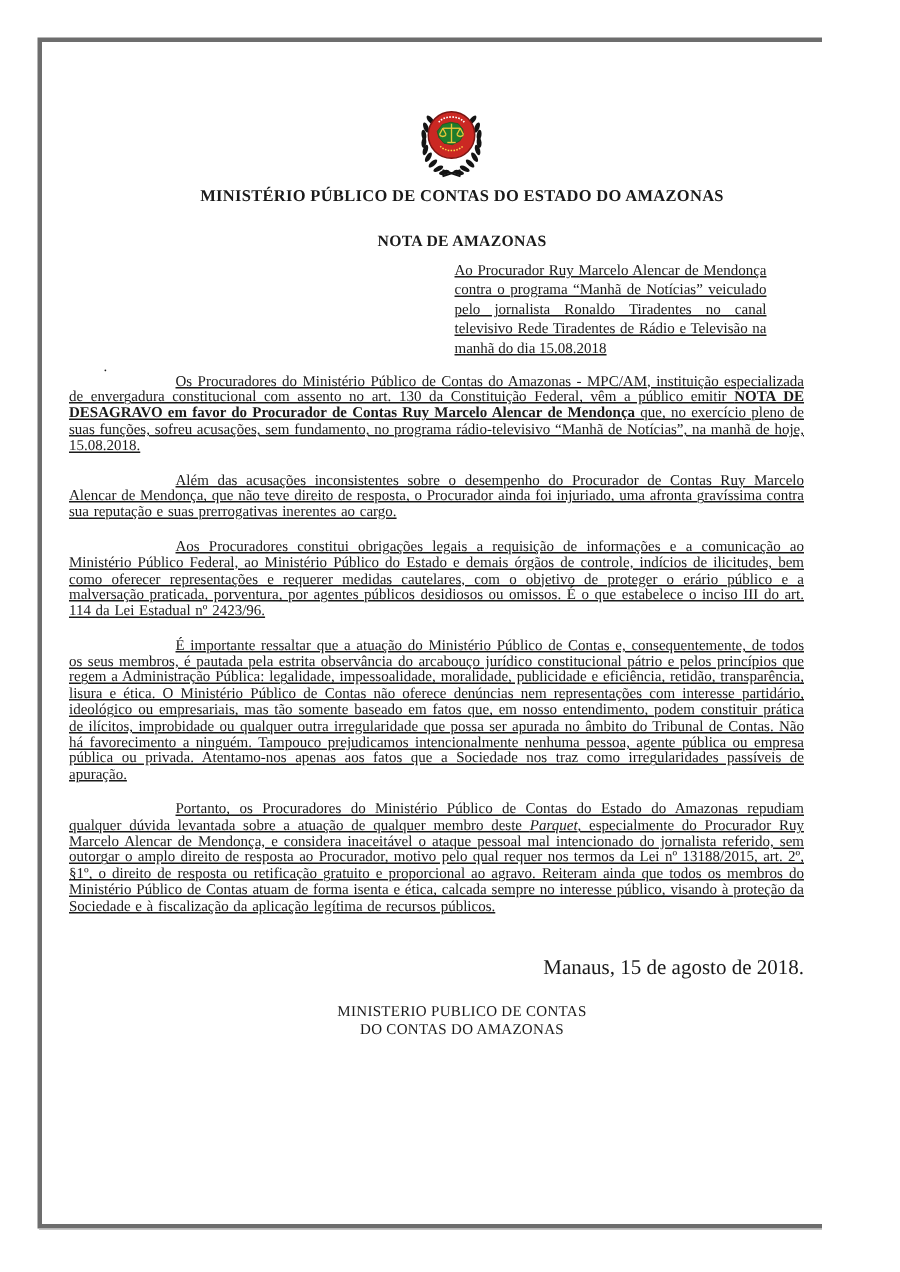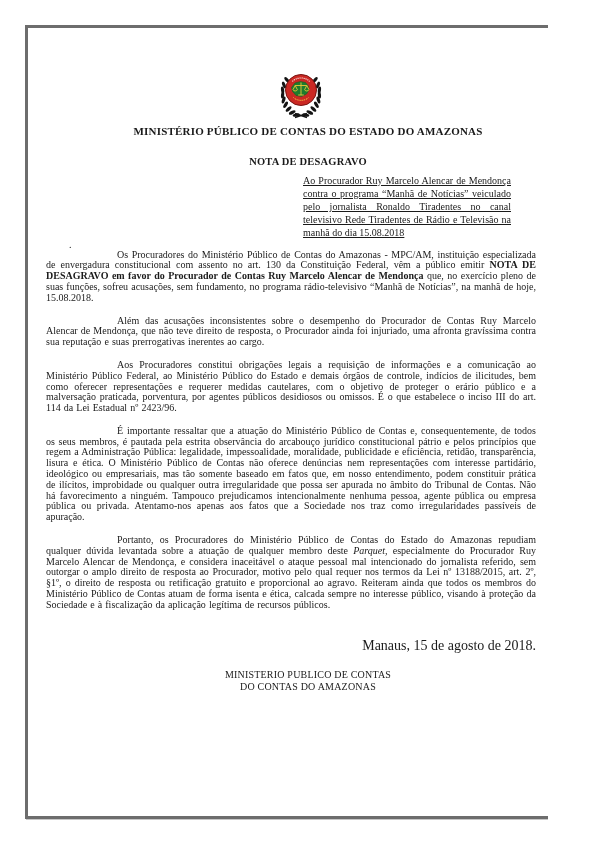--- a/index.html
+++ b/index.html
@@ -63,20 +63,21 @@
     padding-left:23px;
   }
   .paras{margin-top:1px;}
   .para{
     margin:0 0 12px 0;
     font-size:10px;
     line-height:10.8px;
     text-align:justify;
     text-indent:71px;
     word-spacing:.6px;
+    text-decoration:underline;
   }
   .place-date{
     margin-top:30px;
     text-align:right;
     font-size:14px;
     line-height:10.8px;
     padding-left:34px;
   }
   .signature{
     margin-top:18px;
@@ -137,21 +138,21 @@
           <path d="M26.2,27 h5.6"></path>
         </g>
 
         <path d="M20.5,13.5 C24,8.8 34,8.8 37.5,13.5" stroke="#ffffff" stroke-width="1.1" fill="none" stroke-dasharray="1.1 0.9"></path>
         <path d="M21.5,29.5 C25,33.3 33,33.3 36.5,29.5" stroke="#ffd84d" stroke-width="1" fill="none" stroke-dasharray="1 0.9"></path>
       </svg>
     </div>
 
     <div class="org-title">MINISTÉRIO PÚBLICO DE CONTAS DO ESTADO DO AMAZONAS</div>
 
-    <div class="doc-title">NOTA DE DESAGRAVO</div>
+    <div class="doc-title">NOTA DE AMAZONAS</div>
 
     <div class="epigraph">Ao Procurador Ruy Marcelo Alencar de Mendonça contra o programa “Manhã de Notícias” veiculado pelo jornalista Ronaldo Tiradentes no canal televisivo Rede Tiradentes de Rádio e Televisão na manhã do dia 15.08.2018</div>
 
     <div class="stray">.</div>
 
     <div class="paras">
         <p class="para"><span>Os Procuradores do Ministério Público de Contas do Amazonas - MPC/AM, instituição especializada de envergadura constitucional com assento no art. 130 da Constituição Federal, vêm a público emitir </span><span style="font-weight: bold;">NOTA DE DESAGRAVO em favor do Procurador de Contas Ruy Marcelo Alencar de Mendonça</span><span> que, no exercício pleno de suas funções, sofreu acusações, sem fundamento, no programa rádio-televisivo “Manhã de Notícias”, na manhã de hoje, 15.08.2018.</span></p>
         <p class="para"><span>Além das acusações inconsistentes sobre o desempenho do Procurador de Contas Ruy Marcelo Alencar de Mendonça, que não teve direito de resposta, o Procurador ainda foi injuriado, uma afronta gravíssima contra sua reputação e suas prerrogativas inerentes ao cargo.</span></p>
         <p class="para"><span>Aos Procuradores constitui obrigações legais a requisição de informações e a comunicação ao Ministério Público Federal, ao Ministério Público do Estado e demais órgãos de controle, indícios de ilicitudes, bem como oferecer representações e requerer medidas cautelares, com o objetivo de proteger o erário público e a malversação praticada, porventura, por agentes públicos desidiosos ou omissos. É o que estabelece o inciso III do art. 114 da Lei Estadual nº 2423/96.</span></p>
         <p class="para"><span>É importante ressaltar que a atuação do Ministério Público de Contas e, consequentemente, de todos os seus membros, é pautada pela estrita observância do arcabouço jurídico constitucional pátrio e pelos princípios que regem a Administração Pública: legalidade, impessoalidade, moralidade, publicidade e eficiência, retidão, transparência, lisura e ética. O Ministério Público de Contas não oferece denúncias nem representações com interesse partidário, ideológico ou empresariais, mas tão somente baseado em fatos que, em nosso entendimento, podem constituir prática de ilícitos, improbidade ou qualquer outra irregularidade que possa ser apurada no âmbito do Tribunal de Contas. Não há favorecimento a ninguém. Tampouco prejudicamos intencionalmente nenhuma pessoa, agente pública ou empresa pública ou privada. Atentamo-nos apenas aos fatos que a Sociedade nos traz como irregularidades passíveis de apuração.</span></p>

